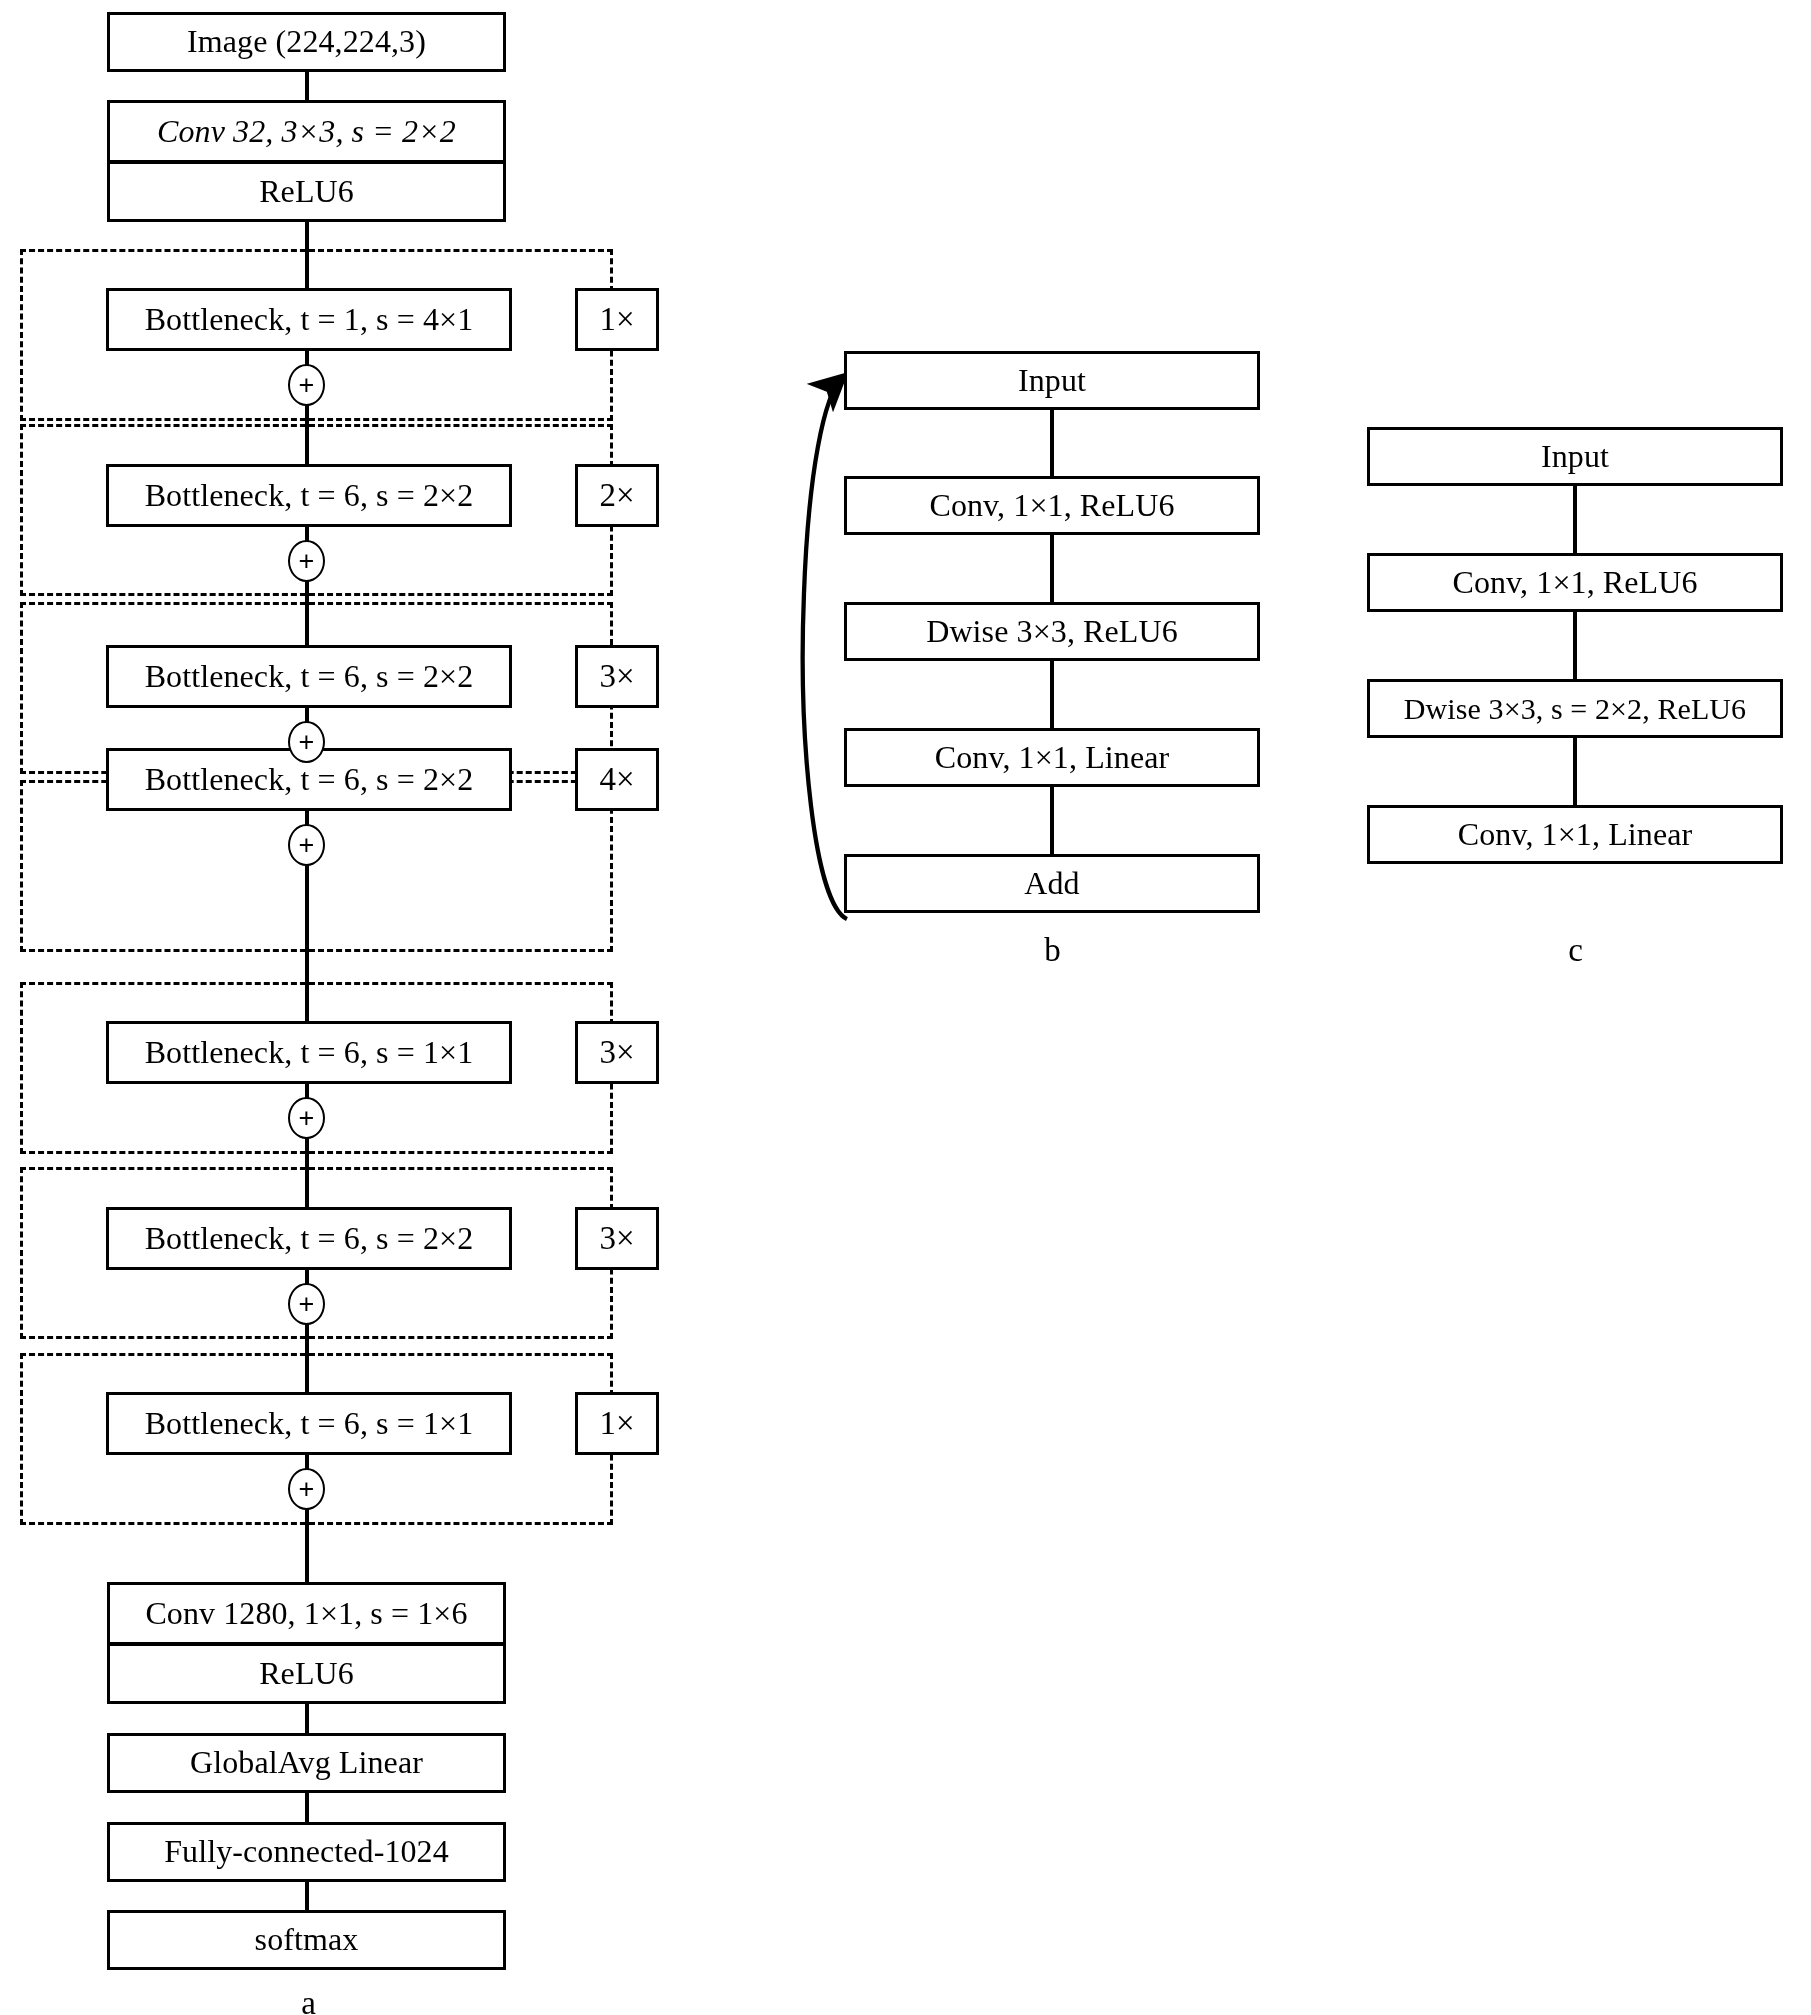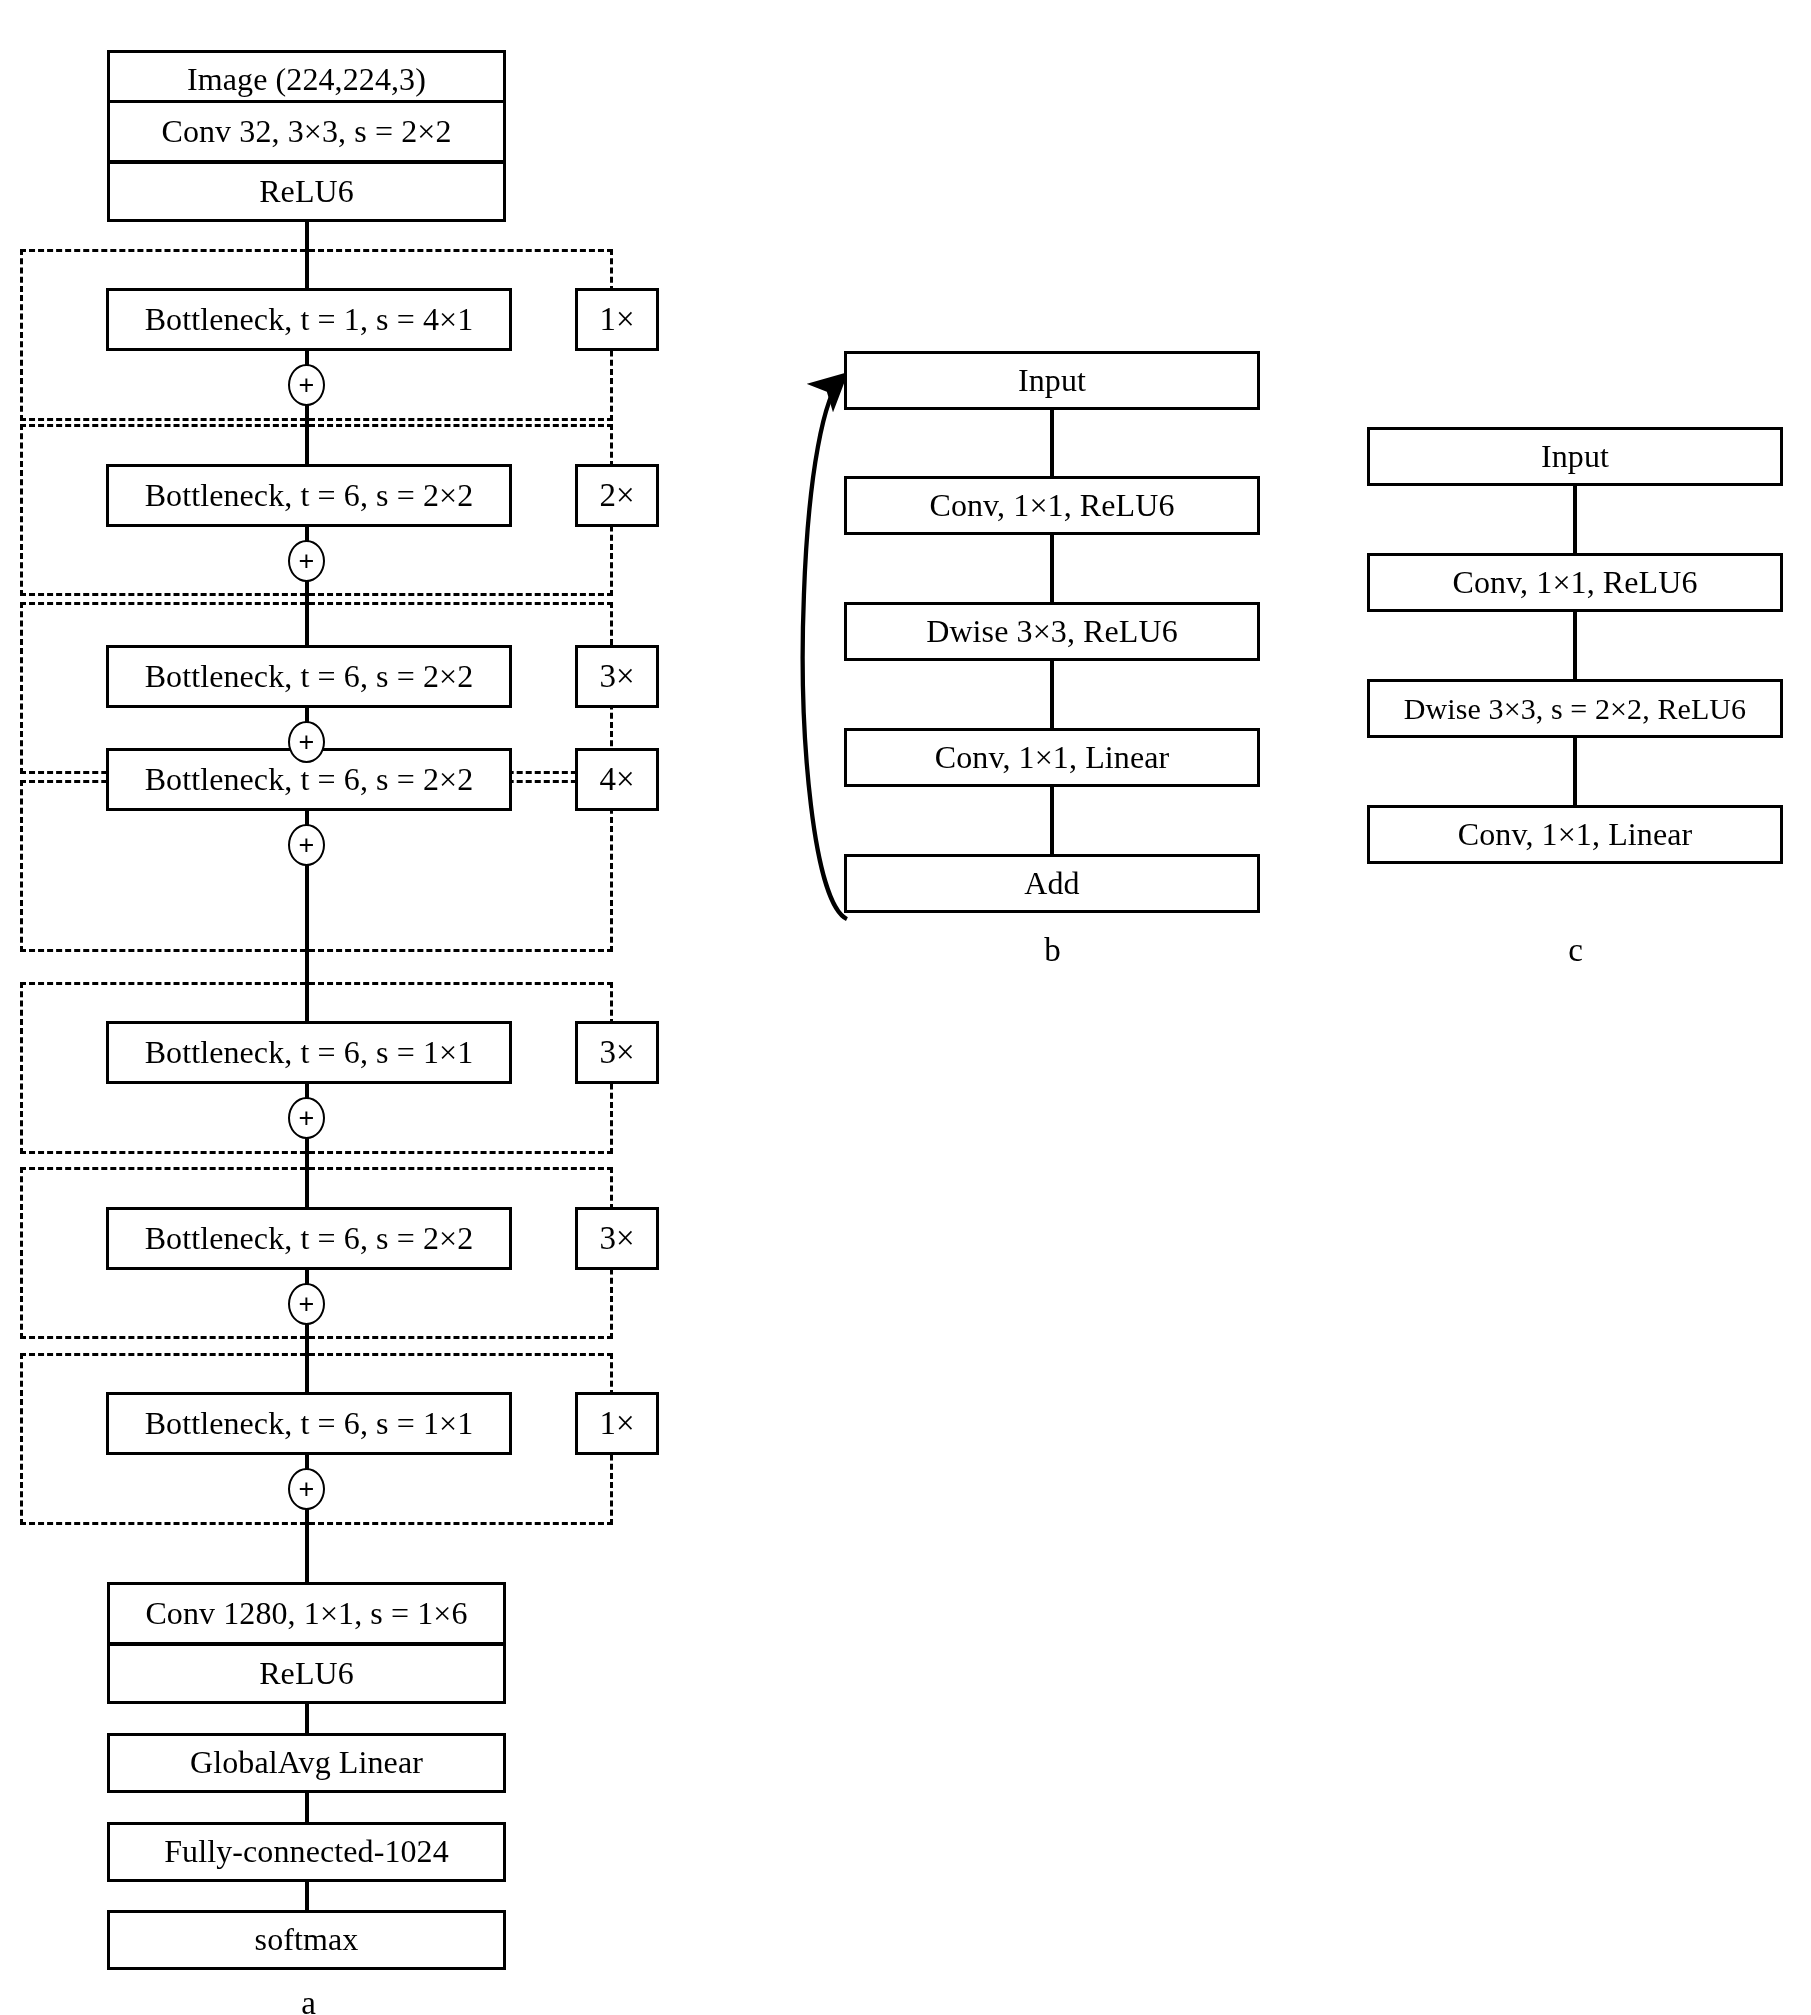--- a/index.html
+++ b/index.html
@@ -82,24 +82,24 @@
     position:absolute;
     z-index:2;
     pointer-events:none;
   }
 </style>
 </head>
 <body>
 
 <div id="canvas">
 
-  <div class="box" style="left:107px; top:11.5px; width:399px; height:60px;margin-top:38px;">Image (224,224,3)</div>
+  <div class="box" style="left:107px; top:11.5px; width:399px; height:60px;">Image (224,224,3)</div>
   <div class="vline" style="left:305px; top:70px; height:32px;"></div>
 
-  <div class="box stacked-top" style="left:107px; top:100px; width:399px; height:62px;">Conv 32, 3×3, s = 2×2</div>
+  <div class="box stacked-top" style="left:107px; top:100px; width:399px; height:62px;font-style:italic;">Conv 32, 3×3, s = 2×2</div>
   <div class="box stacked-bottom" style="left:107px; top:162px; width:399px; height:60px;">ReLU6</div>
   <div class="vline" style="left:305px; top:221px; height:86px;"></div>
 
   <div class="dashed-group" style="left:20px; top:249px; width:593px; height:172px;"></div>
   <div class="box" style="left:106px; top:288px; width:406px; height:63px;">Bottleneck, t = 1, s = 4×1</div>
   <div class="count-box" style="left:575px; top:288px; width:84px; height:63px;">1×</div>
   <div class="vline" style="left:305px; top:350px; height:17px;"></div>
   <div class="plus" style="left:288px; top:364px;">+</div>
   <div class="vline" style="left:305px; top:404px; height:77px;"></div>
 

